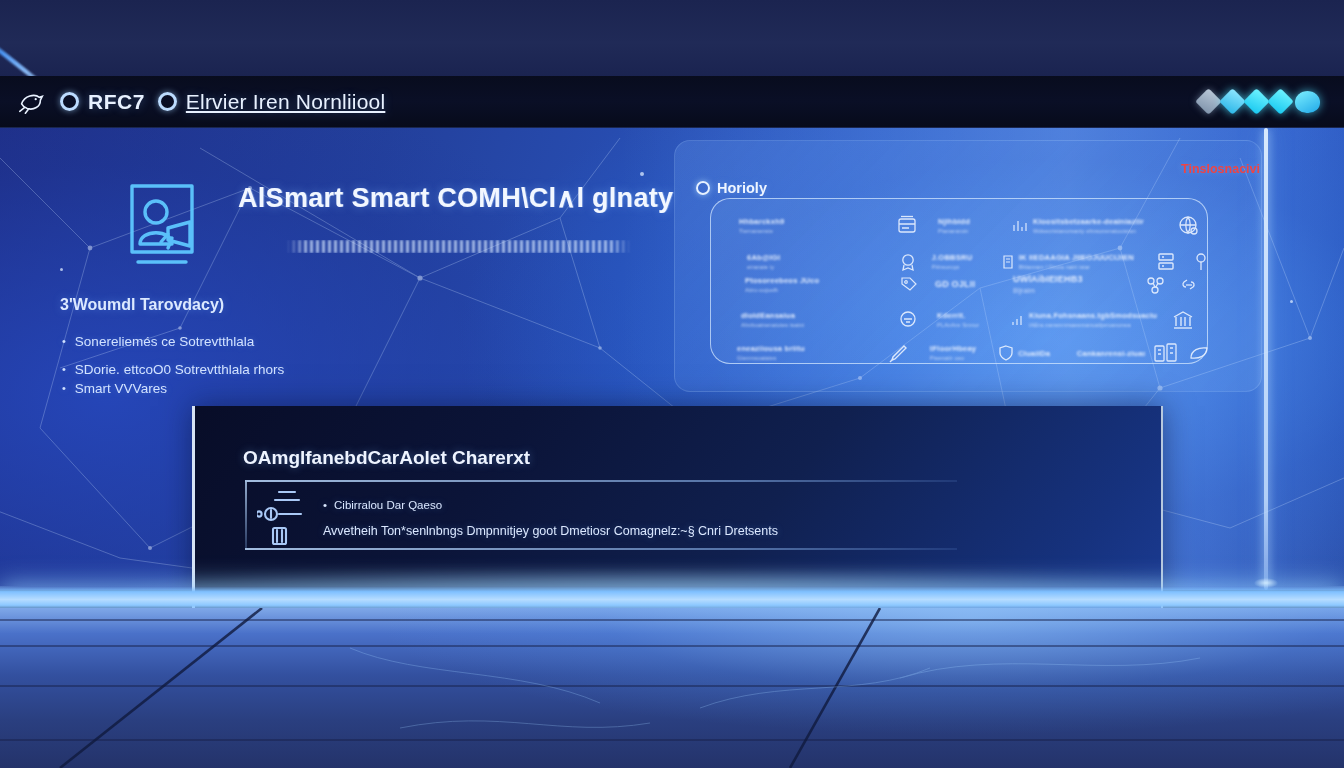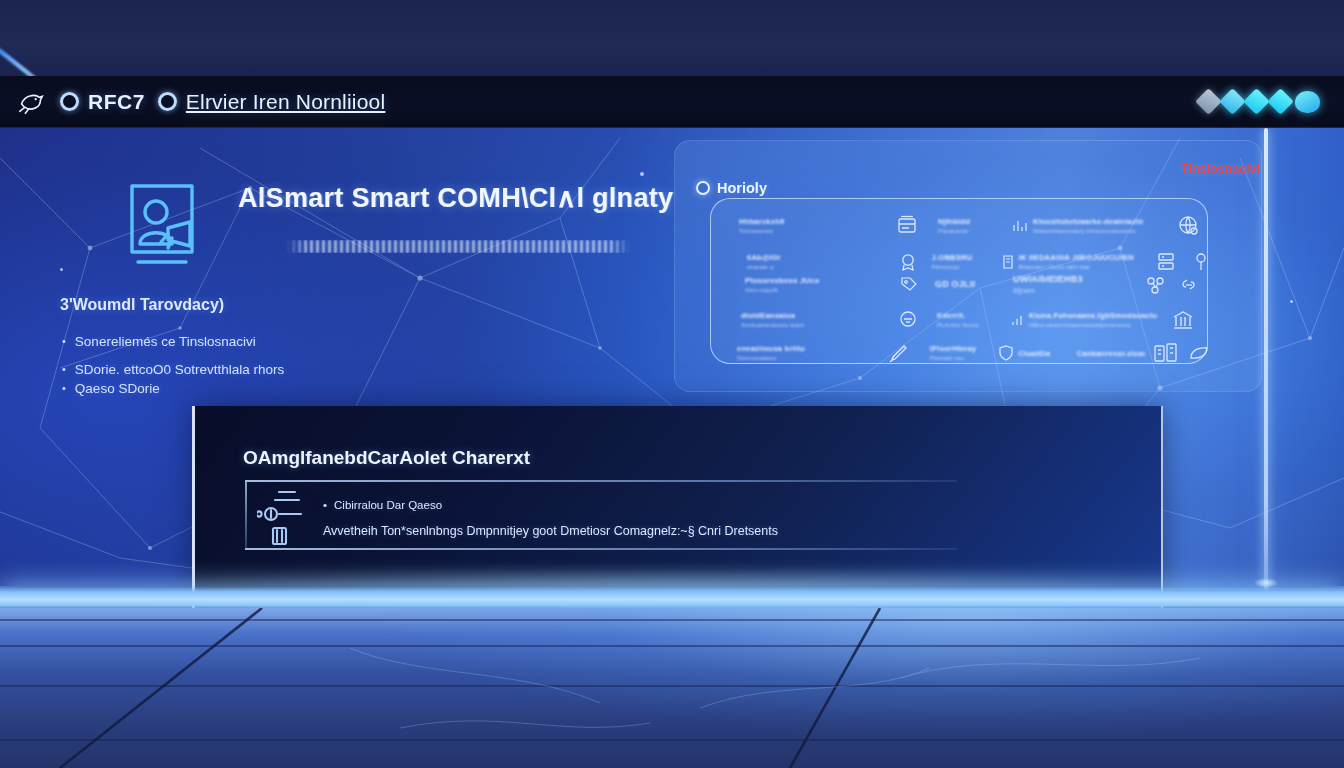--- a/index.html
+++ b/index.html
@@ -307,29 +307,29 @@
       <path d="M20 86 H68"></path>
     </g>
   </svg>
   <div class="hero-title">AlSmart Smart COMH\Cl∧l glnaty</div>
   <div class="hero-sub"></div>
 
   <div class="feat-head">3'Woumdl Tarovdacy)</div>
 
   <div class="feat-li i0">
     <span class="bul">•</span>
-    <span>Sonereliemés ce Tinslosnacivi</span>
+    <span>Sonereliemés ce Sotrevtthlala</span>
   </div>
   <div class="feat-li i1">
     <span class="bul">•</span>
     <span>SDorie. ettcoO0 Sotrevtthlala rhors</span>
   </div>
   <div class="feat-li i2">
     <span class="bul">•</span>
-    <span>Qaeso SDorie</span>
+    <span>Smart VVVares</span>
   </div>
 
   <div class="rpanel"></div>
 
   <div class="rp-brand">
     <span class="bdot"></span>
     <span>Horioly</span>
   </div>
   <div class="rp-tag">Tinslosnacivi</div>
 

